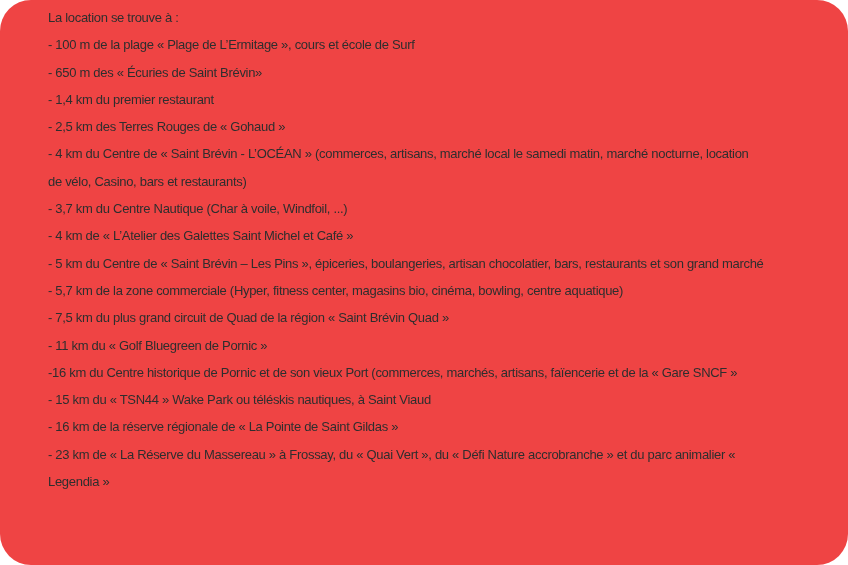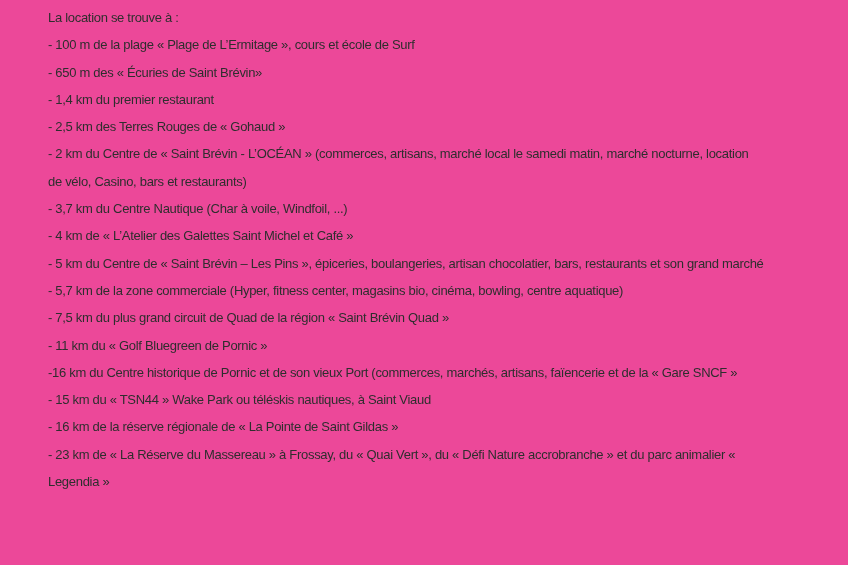--- a/index.html
+++ b/index.html
@@ -23,28 +23,28 @@
   .text-line {
     height: 27.3px;
     line-height: 27.3px;
     white-space: nowrap;
     overflow: visible;
   }
 </style>
 </head>
 <body>
 
-<div class="page" style="background: #ec4899; color: rgb(46, 46, 46);">
+<div class="page" style="background: #ef4444; color: rgb(46, 46, 46); border-radius: 31px;">
   <div id="lines-container">
       <div class="text-line">La location se trouve à :</div>
       <div class="text-line">- 100 m de la plage « Plage de L’Ermitage », cours et école de Surf</div>
       <div class="text-line">- 650 m des « Écuries de Saint Brévin»</div>
       <div class="text-line">- 1,4 km du premier restaurant</div>
       <div class="text-line">- 2,5 km des Terres Rouges de « Gohaud »</div>
-      <div class="text-line">- 2 km du Centre de « Saint Brévin - L’OCÉAN » (commerces, artisans, marché local le samedi matin, marché nocturne, location</div>
+      <div class="text-line">- 4 km du Centre de « Saint Brévin - L’OCÉAN » (commerces, artisans, marché local le samedi matin, marché nocturne, location</div>
       <div class="text-line">de vélo, Casino, bars et restaurants)</div>
       <div class="text-line">- 3,7 km du Centre Nautique (Char à voile, Windfoil, ...)</div>
       <div class="text-line">- 4 km de « L’Atelier des Galettes Saint Michel et Café »</div>
       <div class="text-line">- 5 km du Centre de « Saint Brévin – Les Pins », épiceries, boulangeries, artisan chocolatier, bars, restaurants et son grand marché</div>
       <div class="text-line">- 5,7 km de la zone commerciale (Hyper, fitness center, magasins bio, cinéma, bowling, centre aquatique)</div>
       <div class="text-line">- 7,5 km du plus grand circuit de Quad de la région « Saint Brévin Quad »</div>
       <div class="text-line">- 11 km du « Golf Bluegreen de Pornic »</div>
       <div class="text-line">-16 km du Centre historique de Pornic et de son vieux Port (commerces, marchés, artisans, faïencerie et de la « Gare SNCF »</div>
       <div class="text-line">- 15 km du « TSN44 » Wake Park ou téléskis nautiques, à Saint Viaud</div>
       <div class="text-line">- 16 km de la réserve régionale de « La Pointe de Saint Gildas »</div>

